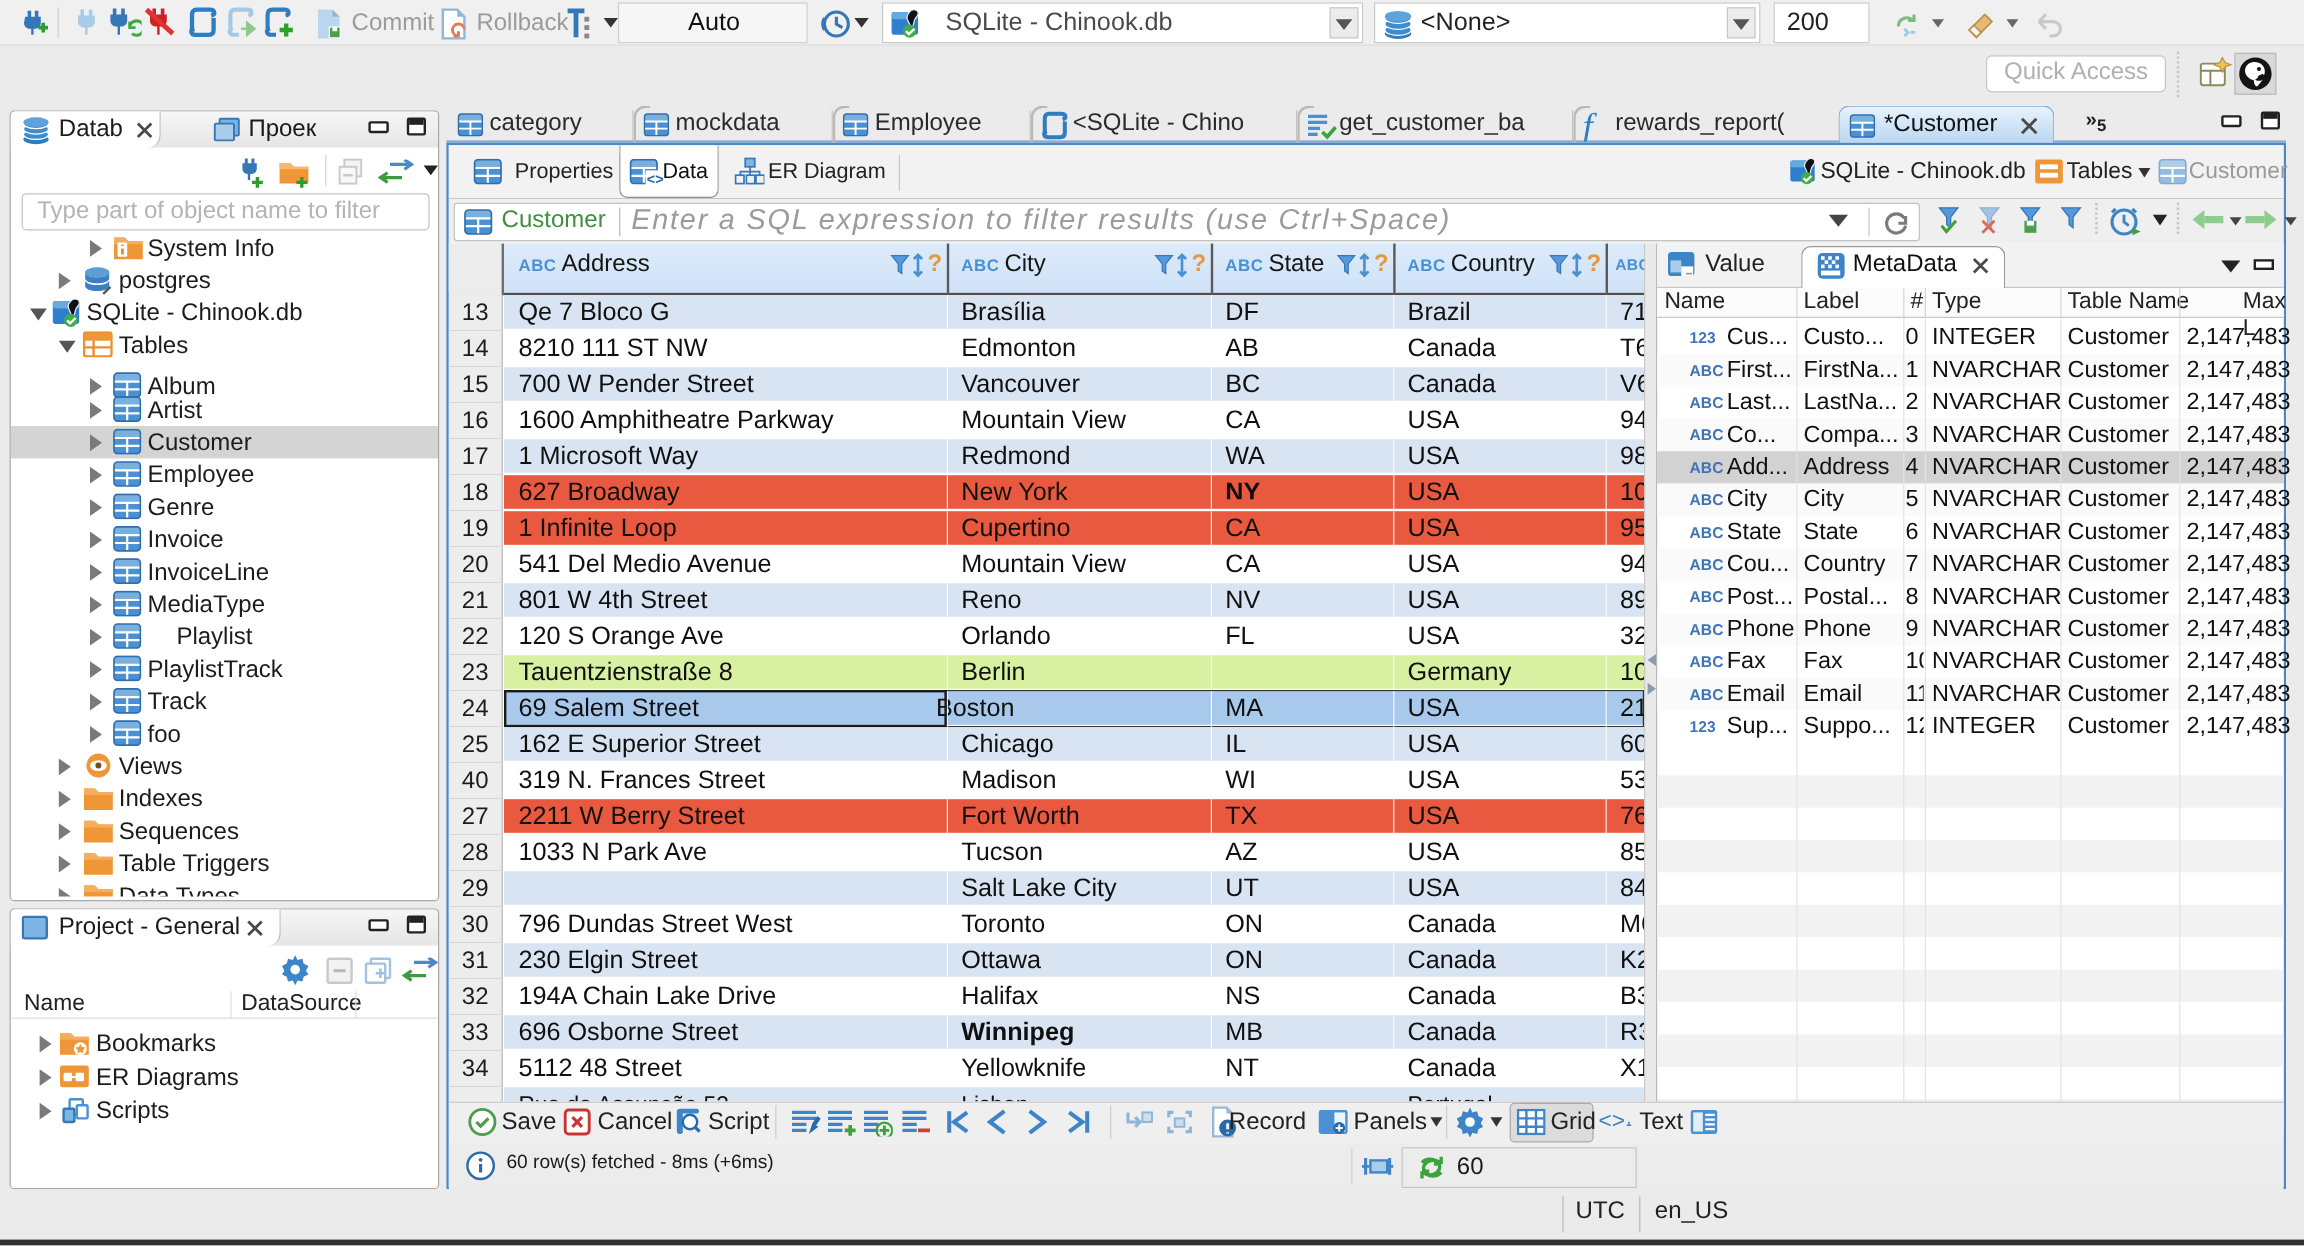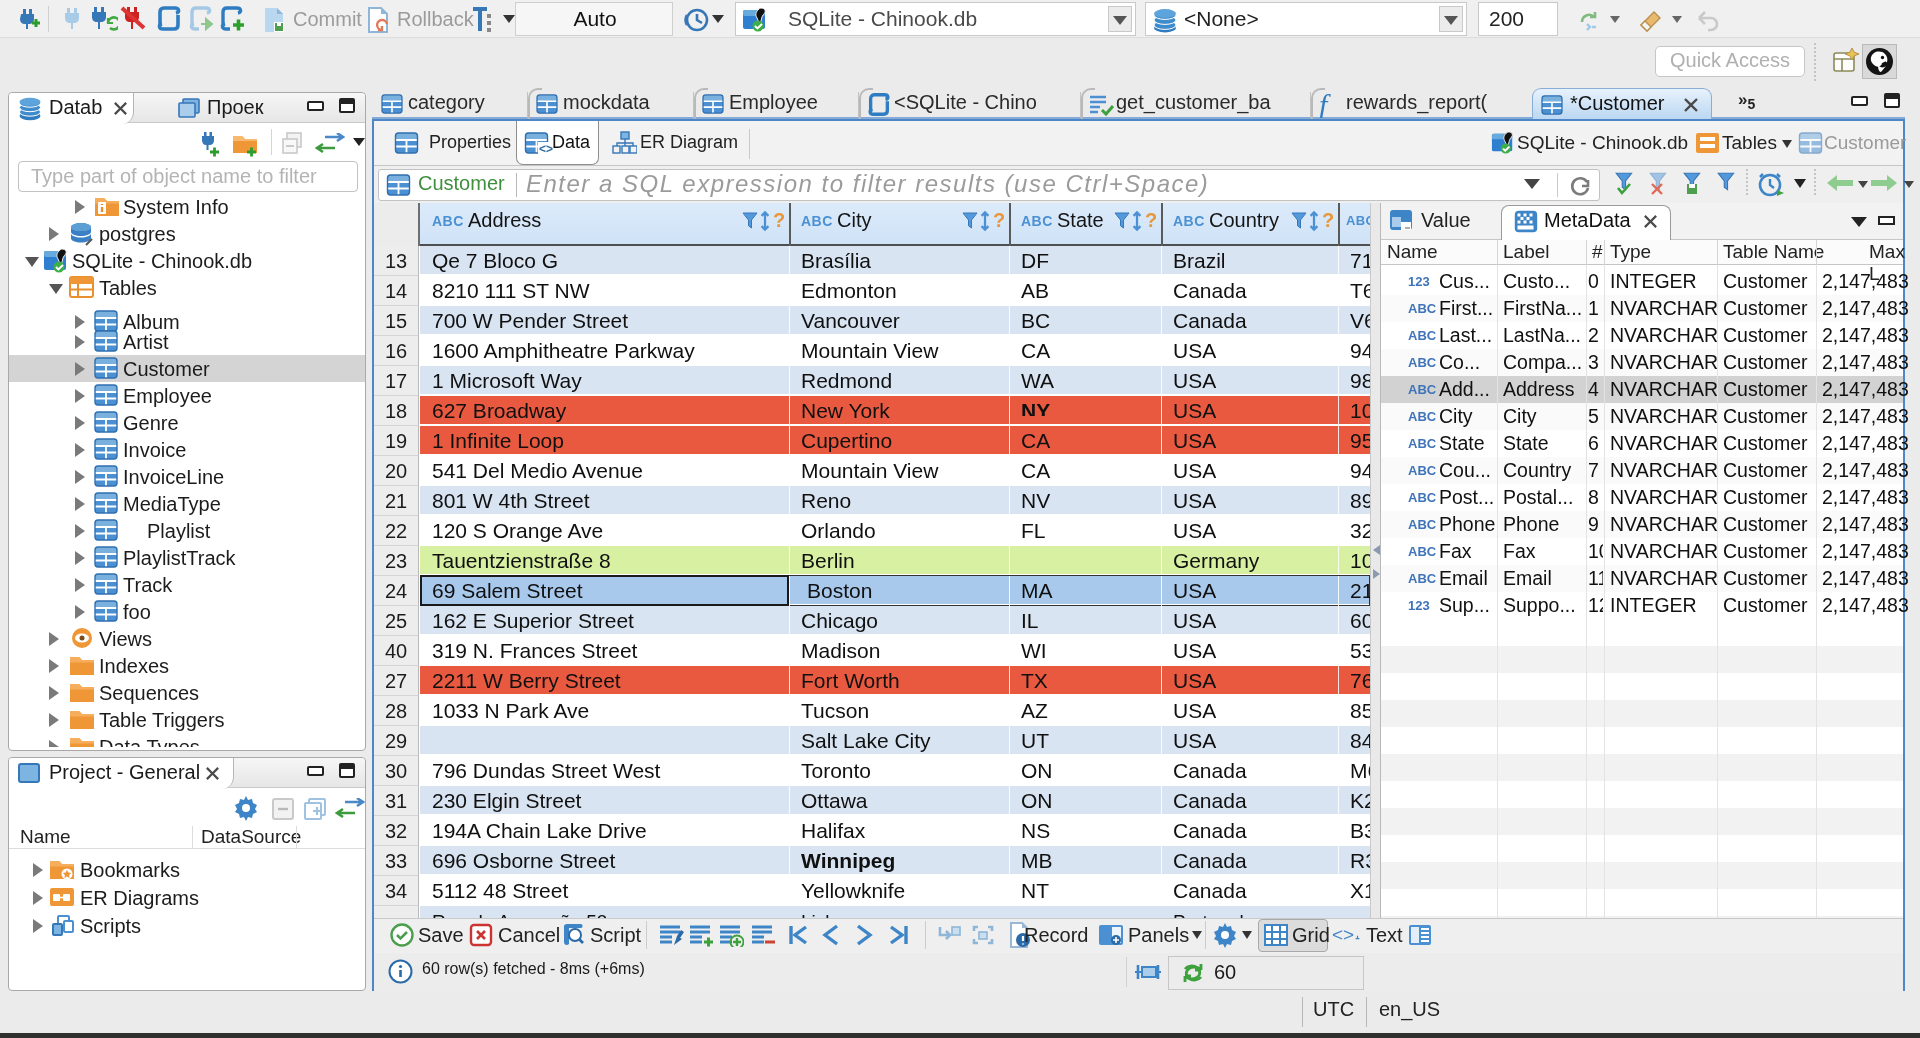--- a/index.html
+++ b/index.html
@@ -817,21 +817,21 @@
 <div class="gcell" style="left:787px;top:425px;width:177px;height:30px;padding-left:12px;">Germany</div>
 <div class="gcell" style="left:964px;top:425px;width:33px;height:30px;padding-left:12px;">10</div>
 <div class="abs" style="left:415px;top:425px;width:1px;height:30px;background:rgba(255,255,255,.85);"></div>
 <div class="abs" style="left:635px;top:425px;width:1px;height:30px;background:rgba(255,255,255,.85);"></div>
 <div class="abs" style="left:787px;top:425px;width:1px;height:30px;background:rgba(255,255,255,.85);"></div>
 <div class="abs" style="left:964px;top:425px;width:1px;height:30px;background:rgba(255,255,255,.85);"></div>
 <div class="rownum" style="left:0;top:455px;width:45px;height:30px;">24</div>
 <div class="abs" style="left:46px;top:455px;width:951px;height:29px;background:#a9c9ec;border-bottom:1px solid #fff;"></div>
     <div class="abs" style="left:46px;top:454px;width:950px;height:31px;border:1px solid #333;"></div>
 <div class="gcell" style="left:46px;top:455px;width:369px;height:30px;padding-left:12px;">69 Salem Street</div>
-<div class="gcell" style="left:421px;top:455px;width:220px;height:30px;padding-left:12px;">Boston</div>
+<div class="gcell" style="left:394px;top:455px;width:220px;height:30px;padding-left:12px;">Boston</div>
 <div class="gcell" style="left:635px;top:455px;width:152px;height:30px;padding-left:12px;">MA</div>
 <div class="gcell" style="left:787px;top:455px;width:177px;height:30px;padding-left:12px;">USA</div>
 <div class="gcell" style="left:964px;top:455px;width:33px;height:30px;padding-left:12px;">21</div>
 <div class="abs" style="left:415px;top:455px;width:1px;height:30px;background:rgba(255,255,255,.85);"></div>
 <div class="abs" style="left:635px;top:455px;width:1px;height:30px;background:rgba(255,255,255,.85);"></div>
 <div class="abs" style="left:787px;top:455px;width:1px;height:30px;background:rgba(255,255,255,.85);"></div>
 <div class="abs" style="left:964px;top:455px;width:1px;height:30px;background:rgba(255,255,255,.85);"></div>
 <div class="abs" style="left:46px;top:454px;width:369px;height:31px;border:2px solid #1a1a1a;"></div>
 <div class="rownum" style="left:0;top:485px;width:45px;height:30px;">25</div>
 <div class="abs" style="left:46px;top:485px;width:951px;height:29px;background:#d9e4f2;border-bottom:1px solid #fff;"></div>

